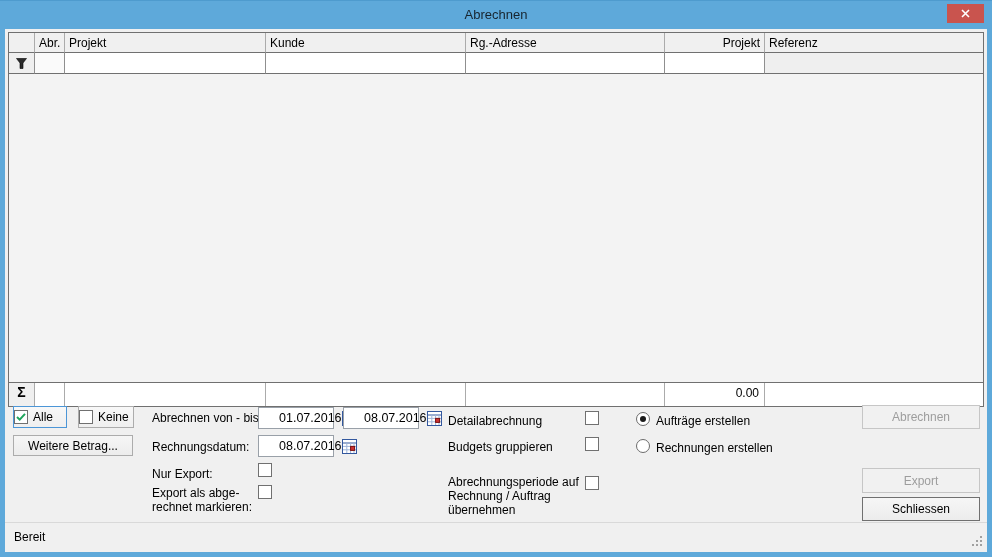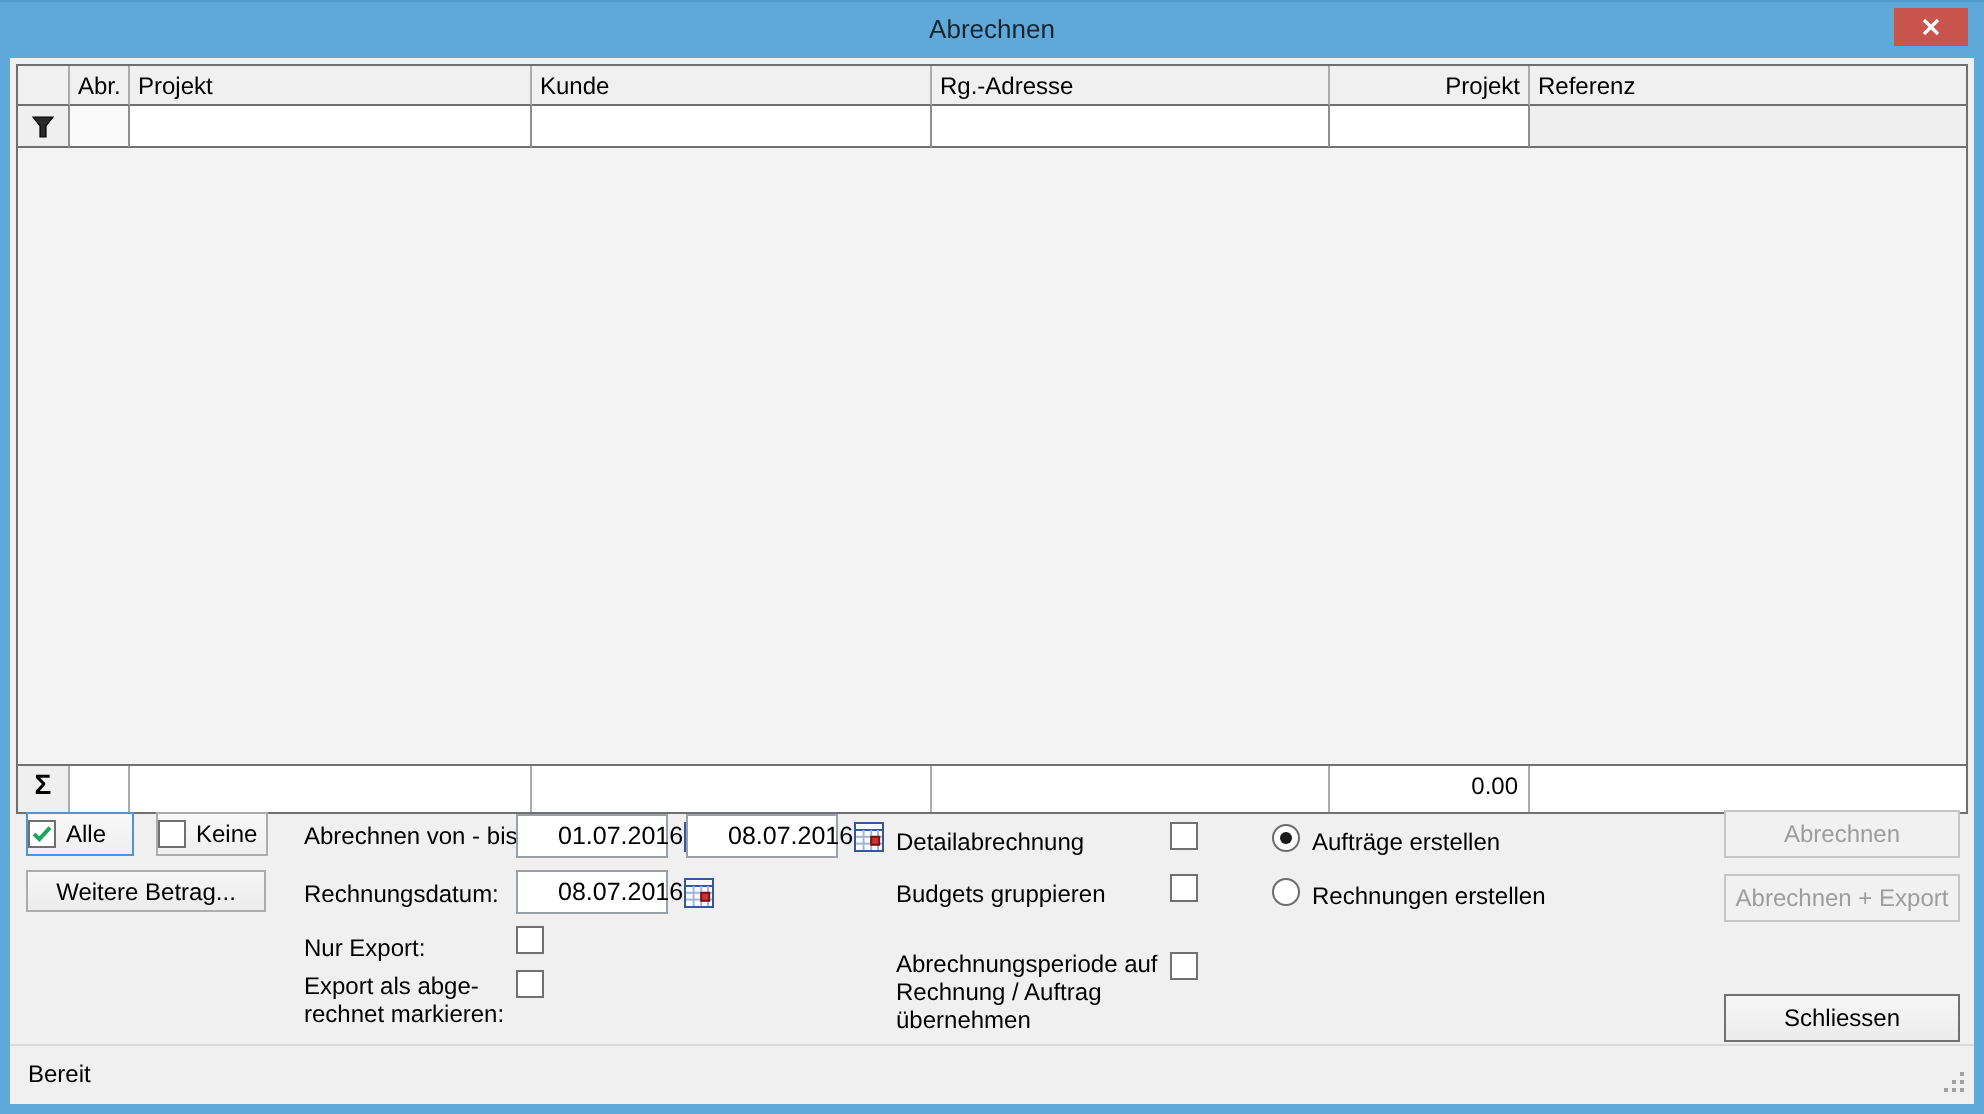--- a/index.html
+++ b/index.html
@@ -195,21 +195,21 @@
 
     <span class="radio sel" style="left:631px;top:383px;">
         <span class="dot"></span>
       </span>
     <span class="label" style="left:651px;top:385px;">Aufträge erstellen</span>
 
     <span class="radio" style="left:631px;top:410px;"></span>
     <span class="label" style="left:651px;top:412px;">Rechnungen erstellen</span>
 
     <div class="btn disabled" style="left:857px;top:376px;width:118px;height:24px;">Abrechnen</div>
-    <div class="btn disabled" style="left:857px;top:408px;width:118px;height:24px;">Abrechnen + Export</div>
+    <div class="btn disabled" style="left:857px;top:439px;width:118px;height:25px;">Export</div>
     <div class="btn default" style="left:857px;top:468px;width:118px;height:24px;">Schliessen</div>
 
     <div class="statusbar">
       <span class="txt">Bereit</span>
       <svg class="grip" width="11" height="11" viewBox="0 0 11 11">
         <rect x="8" y="0" width="2" height="2" fill="#A0A0A0"></rect>
         <rect x="4" y="4" width="2" height="2" fill="#A0A0A0"></rect>
         <rect x="8" y="4" width="2" height="2" fill="#A0A0A0"></rect>
         <rect x="0" y="8" width="2" height="2" fill="#A0A0A0"></rect>
         <rect x="4" y="8" width="2" height="2" fill="#A0A0A0"></rect>

